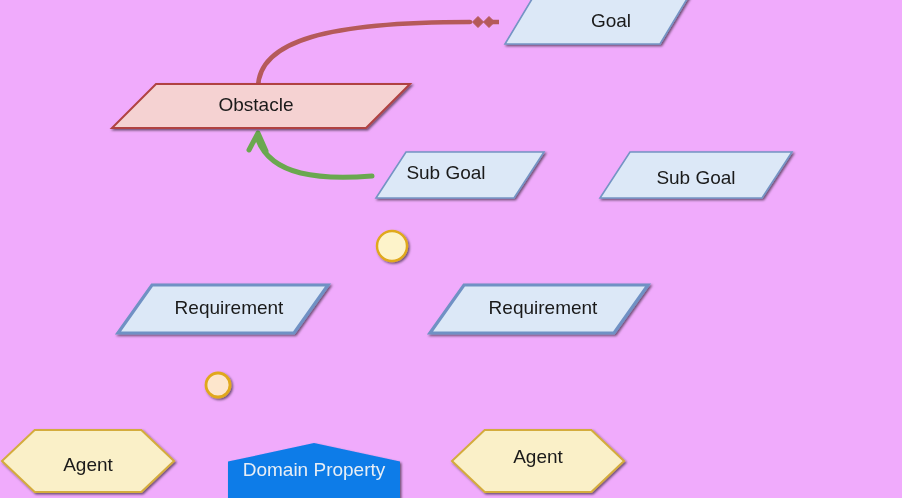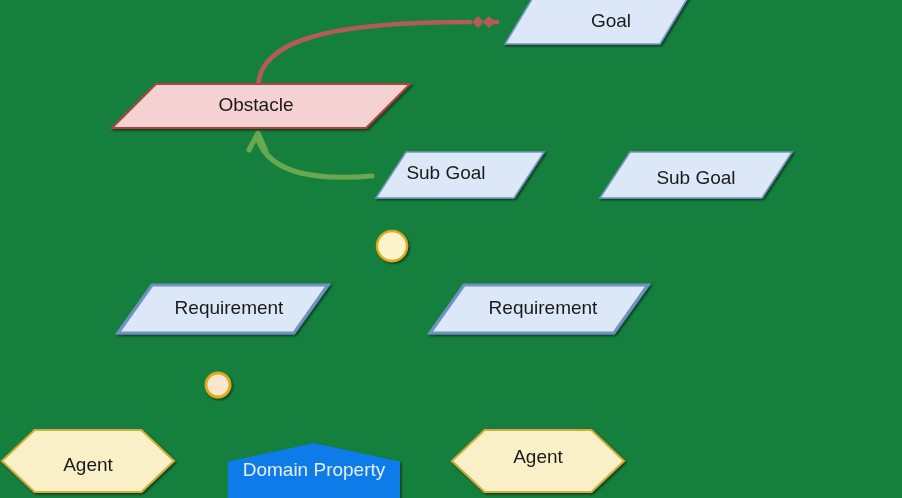--- a/index.html
+++ b/index.html
@@ -14,21 +14,21 @@
     position: relative;
     overflow: hidden;
     font-family: "Liberation Sans", sans-serif;
   }
   #canvas-root {
     position: absolute;
     left: 0;
     top: 0;
     width: 902px;
     height: 498px;
-    background: #15803d;
+    background: #f0abfc;
   }
   svg.diagram {
     position: absolute;
     left: 0;
     top: 0;
     width: 902px;
     height: 498px;
     display: block;
   }
   .node-label {

